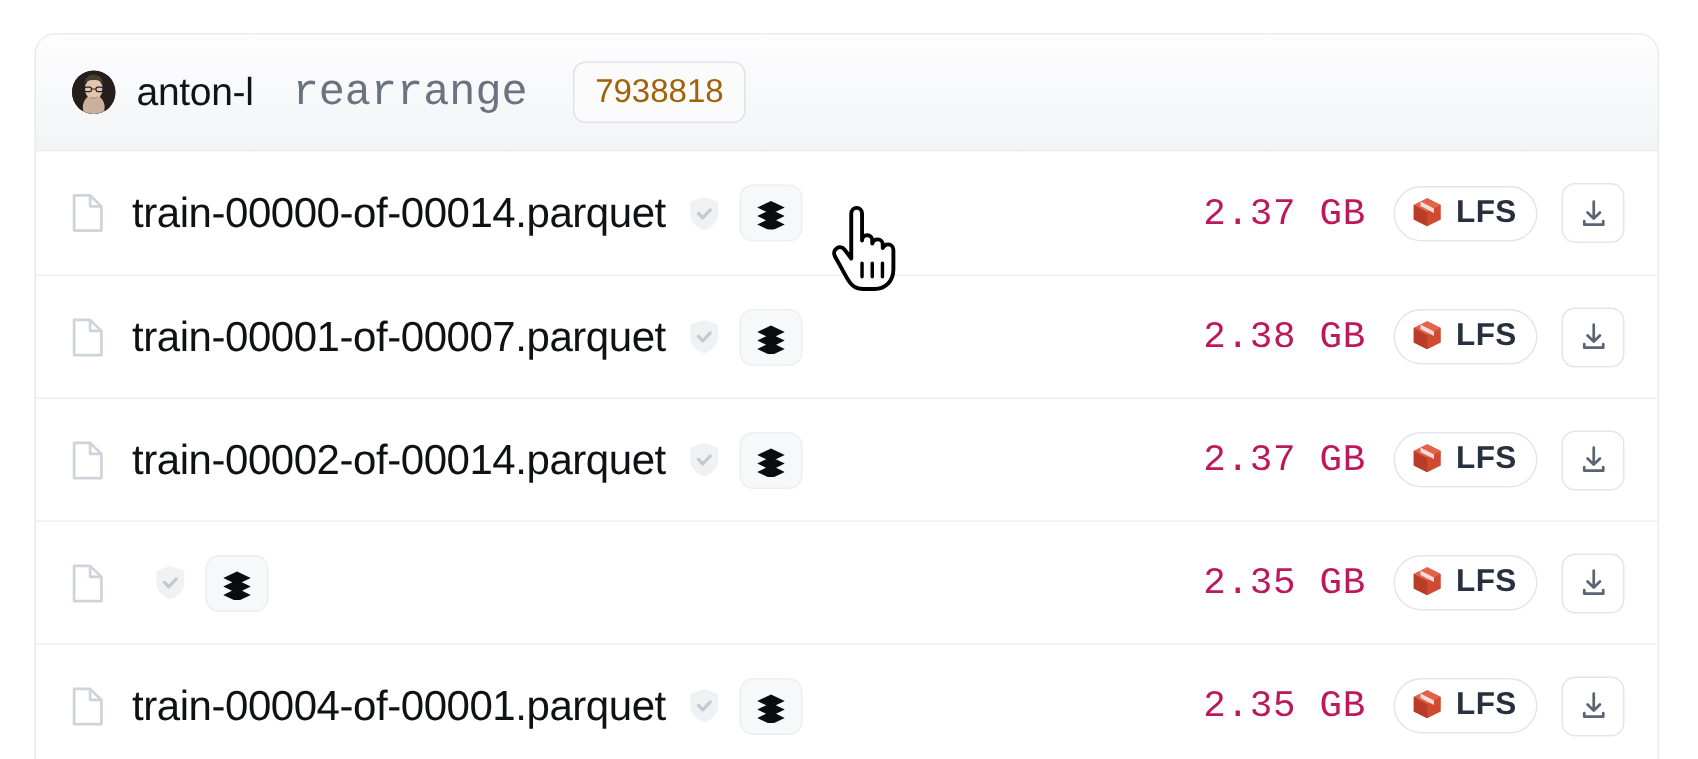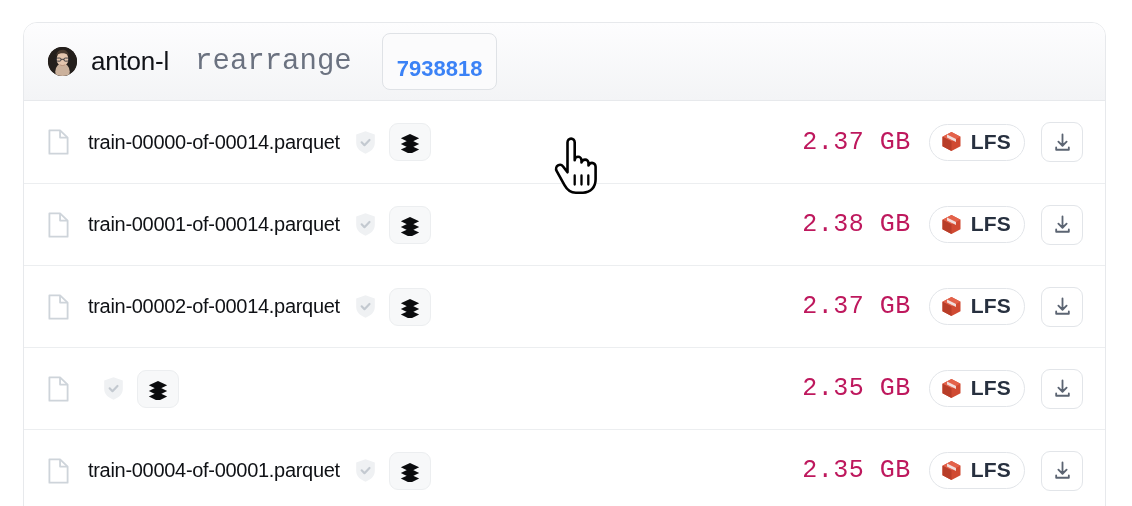--- a/index.html
+++ b/index.html
@@ -64,28 +64,27 @@
   .commit-message {
     font-family: "Liberation Mono", "DejaVu Sans Mono", monospace;
     font-size: 29px;
     color: #6b7280;
     margin-left: 26px;
     white-space: nowrap;
   }
 
   .commit-hash {
     margin-left: 30px;
-    padding: 22px 14px 7px;
+    padding: 6px 14px 7px;
     font-size: 22px;
-    color: #3b82f6;
+    color: #a16207;
     background: #fbfbfc;
     border: 1px solid #dfe2e6;
     border-radius: 8px;
     white-space: nowrap;
-    font-weight: bold;
   }
 
   
   .file-row {
     display: flex;
     align-items: center;
     height: 82px;
     padding: 0 22px 0 24px;
     background: #ffffff;
     border-top: 1px solid #eceef0;
@@ -94,21 +93,21 @@
 
   .file-icon {
     flex: 0 0 auto;
     width: 21px;
     height: 26px;
     margin-right: 19px;
     display: block;
   }
 
   .file-name {
-    font-size: 20px;
+    font-size: 28px;
     color: #0f1115;
     letter-spacing: -0.3px;
     white-space: nowrap;
   }
 
   .shield-icon {
     flex: 0 0 auto;
     width: 23px;
     height: 25px;
     margin-left: 14px;
@@ -134,21 +133,20 @@
   .file-size {
     font-family: "Liberation Mono", "DejaVu Sans Mono", monospace;
     font-size: 25px;
     color: #be185d;
     white-space: nowrap;
     letter-spacing: 0.5px;
   }
 
   .lfs-badge {
     display: flex;
-    align-items: center;
     margin-left: 18px;
     padding: 5px 13px 6px 10px;
     background: #ffffff;
     border: 1px solid #e2e5e9;
     border-radius: 999px;
     white-space: nowrap;
   }
   .lfs-badge svg { width: 23px; height: 23px; display: block; margin-right: 8px; }
   .lfs-label {
     font-size: 21px;
@@ -246,21 +244,21 @@
             <path d="M5.4 17.2v2.4h13.2v-2.4" fill="none" stroke="#5b6472" stroke-width="1.9" stroke-linecap="round" stroke-linejoin="round"></path>
           </svg>
         </div>
       </div>
 
       <div class="file-row">
         <svg class="file-icon" viewBox="0 0 16 20">
           <path d="M1 1h8.2L15 6.6V19H1z" fill="#ffffff" stroke="#ced4da" stroke-width="1.4" stroke-linejoin="round"></path>
           <path d="M9.2 1v5.6H15" fill="none" stroke="#ced4da" stroke-width="1.4" stroke-linejoin="round"></path>
         </svg>
-        <span class="file-name">train-00001-of-00014.parquet</span>
+        <span class="file-name">train-00001-of-00007.parquet</span>
         <svg class="shield-icon" viewBox="0 0 20 22">
           <path d="M10 1.2 18.2 4v7.2c0 4.6-3.4 7.9-8.2 9.6-4.8-1.7-8.2-5-8.2-9.6V4z" fill="#eff1f3"></path>
           <path d="m6.6 10.8 2.5 2.6 4.4-4.6" fill="none" stroke="#c3c9d0" stroke-width="1.9" stroke-linecap="round" stroke-linejoin="round"></path>
         </svg>
         <div class="icon-btn dataset-btn">
           <svg viewBox="0 0 24 24">
             <path d="M12 3.2 22 8l-10 4.8L2 8z" fill="#0b0c0e"></path>
             <path d="M12 9.4 22 14.2l-10 4.8-10-4.8z" fill="#0b0c0e"></path>
             <path d="M12 15.5 22 20.3l-10 4.8-10-4.8z" fill="#0b0c0e"></path>
           </svg>

